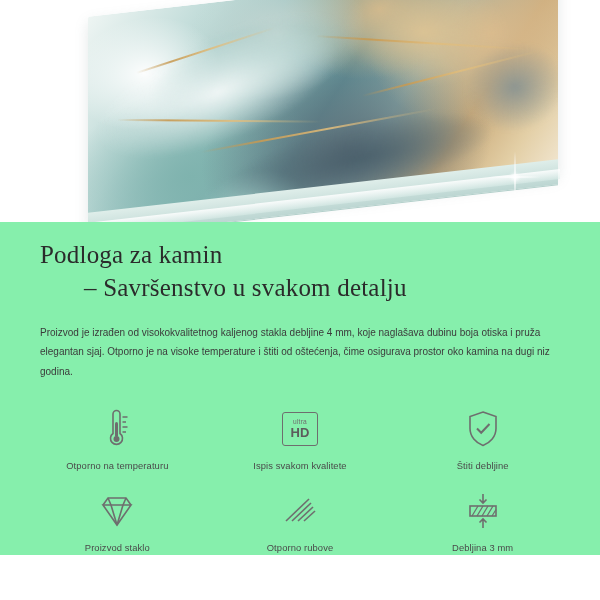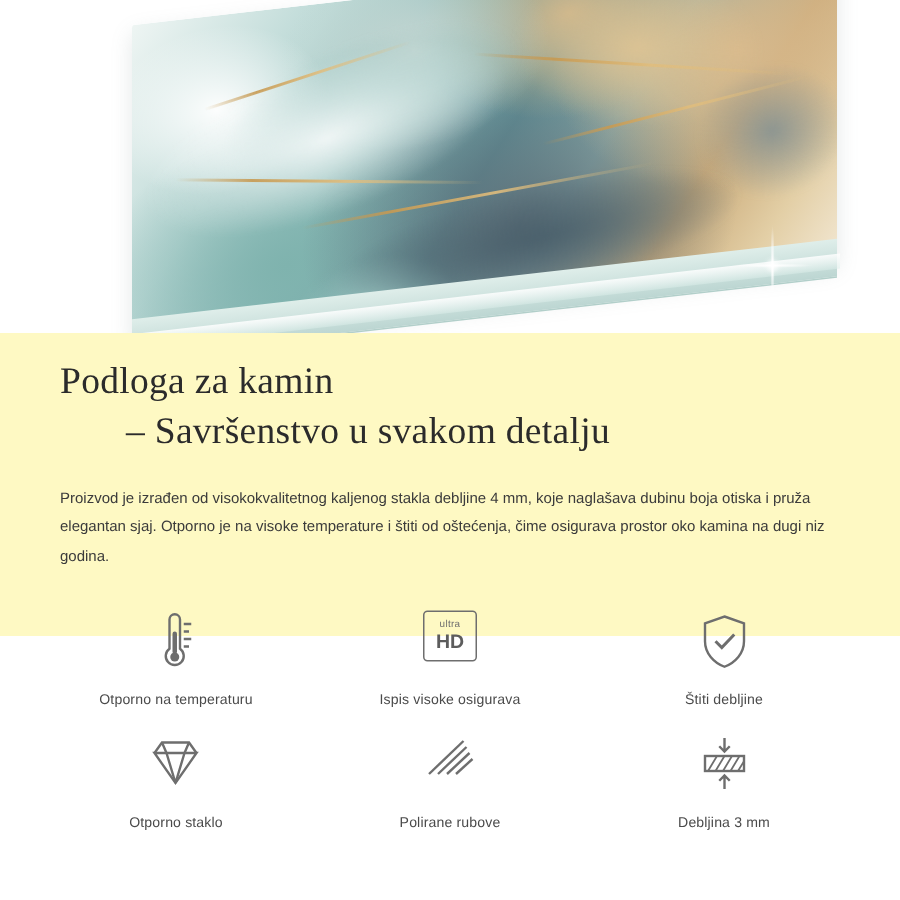--- a/index.html
+++ b/index.html
@@ -7,22 +7,22 @@
   body {
     width: 600px;
     height: 600px;
     background: #ffffff;
     font-family: "Liberation Sans", sans-serif;
     overflow: hidden;
   }
   .page {
     position: relative;
     width: 600px;
-    height: 424px;
-    background: #fef9c3;
+    height: 555px;
+    background: #86efac;
   }
 
   
   .hero {
     position: relative;
     width: 600px;
     height: 222px;
     overflow: hidden;
     background: #ffffff;
   }
@@ -167,20 +167,21 @@
   }
   .feature {
     display: flex;
     flex-direction: column;
     align-items: center;
     justify-content: flex-start;
   }
   .feature-icon {
     height: 44px;
     display: flex;
+    align-items: center;
     justify-content: center;
     color: #6e6e6e;
   }
   .feature-label {
     margin-top: 9px;
     font-size: 9.4px;
     color: #4a4a4a;
     text-align: left;
     letter-spacing: 0.1px;
   }
@@ -244,54 +245,54 @@
       <div class="feature-label">Otporno na temperaturu</div>
     </div>
 
     <div class="feature">
       <div class="feature-icon">
         <div class="hd-box">
           <span class="ultra">ultra</span>
           <span class="hd">HD</span>
         </div>
       </div>
-      <div class="feature-label">Ispis visoke osigurava</div>
+      <div class="feature-label">Ispis svakom kvalitete</div>
     </div>
 
     <div class="feature">
       <div class="feature-icon">
         <svg width="38" height="42" viewBox="0 0 38 42" fill="none" stroke="#6e6e6e" stroke-width="1.6">
           <path d="M19 4l13 4.5v12c0 8-5.8 14.3-13 17-7.2-2.7-13-9-13-17v-12L19 4z"></path>
           <path d="M13 20.5l4.2 4.2L25.5 16" stroke-width="2"></path>
         </svg>
       </div>
       <div class="feature-label">Štiti debljine</div>
     </div>
 
     <div class="feature">
       <div class="feature-icon">
         <svg width="42" height="38" viewBox="0 0 42 38" fill="none" stroke="#6e6e6e" stroke-width="1.6">
           <path d="M7 13h28L21 33 7 13z"></path>
           <path d="M7 13l5-7h18l5 7"></path>
           <path d="M12 6l3 7M30 6l-3 7M15 13l6 20M27 13l-6 20"></path>
         </svg>
       </div>
-      <div class="feature-label">Otporno staklo</div>
+      <div class="feature-label">Proizvod staklo</div>
     </div>
 
     <div class="feature">
       <div class="feature-icon">
         <svg width="40" height="34" viewBox="0 0 40 34" fill="none" stroke="#6e6e6e" stroke-width="1.6">
           <path d="M6 27L29 5"></path>
           <path d="M12 27L31 9"></path>
           <path d="M18 27L33 13"></path>
           <path d="M24 27L35 17"></path>
         </svg>
       </div>
-      <div class="feature-label">Polirane rubove</div>
+      <div class="feature-label">Otporno rubove</div>
     </div>
 
     <div class="feature">
       <div class="feature-icon">
         <svg width="40" height="40" viewBox="0 0 40 40" fill="none" stroke="#6e6e6e" stroke-width="1.6">
           <path d="M20 3v8M16.5 8.5L20 12l3.5-3.5"></path>
           <path d="M20 37v-8M16.5 31.5L20 28l3.5 3.5"></path>
           <rect x="7" y="15" width="26" height="10"></rect>
           <path d="M9 25l6-10M14 25l6-10M19 25l6-10M24 25l6-10M29 25l4-6.5" stroke-width="1.2"></path>
         </svg>

